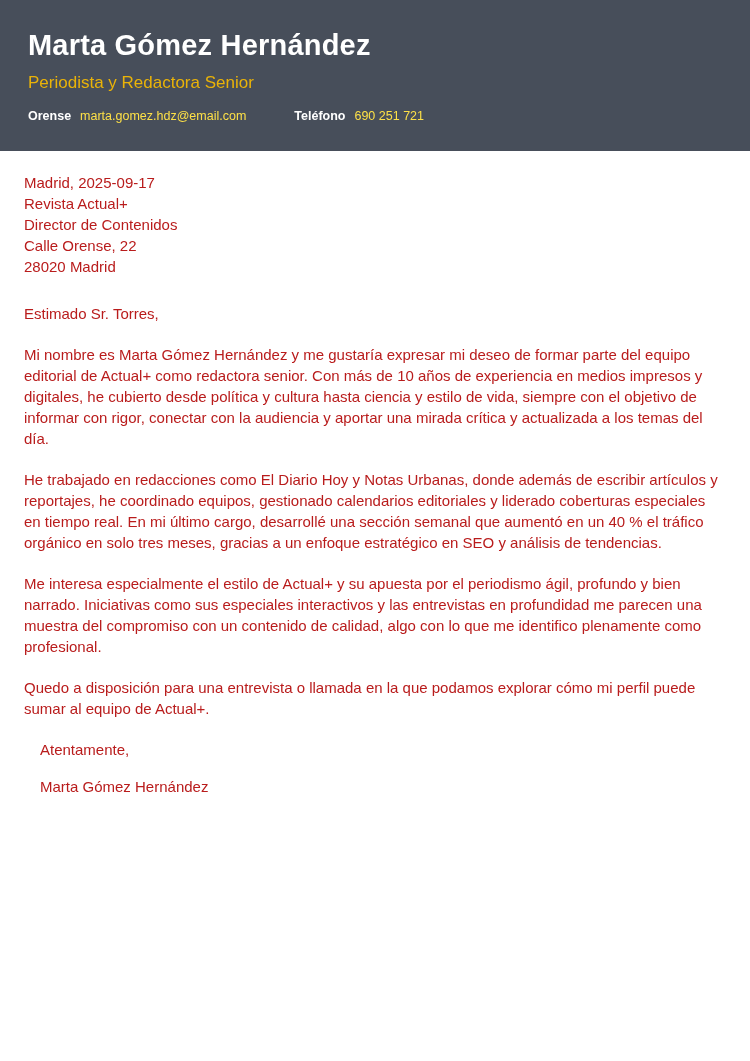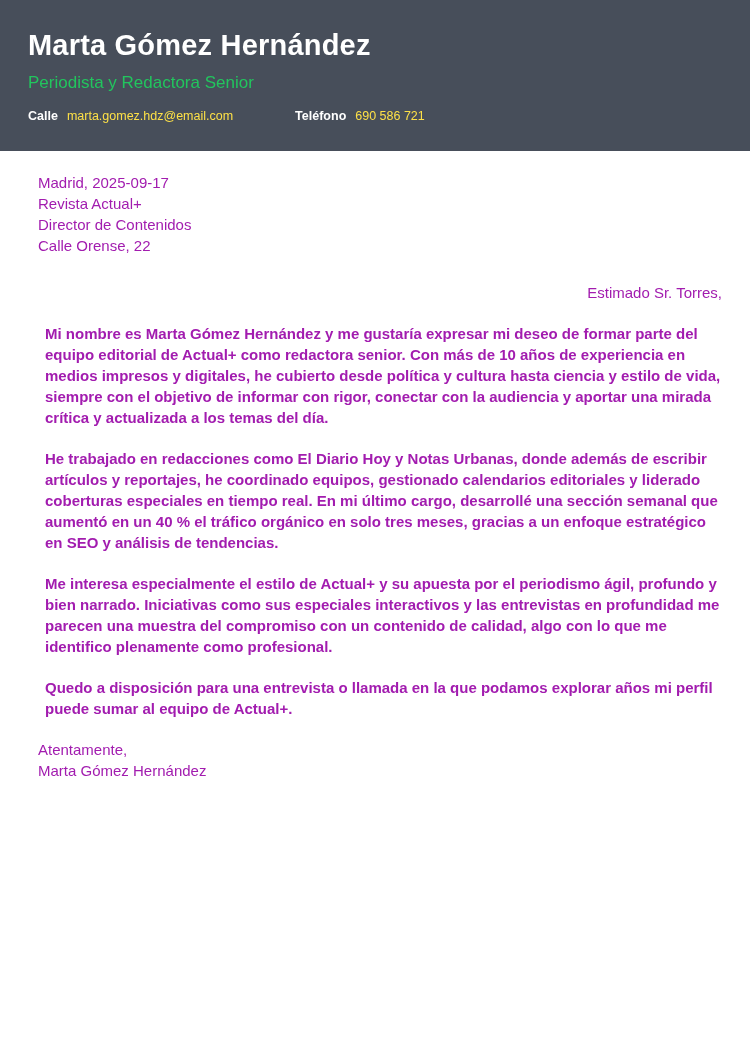--- a/index.html
+++ b/index.html
@@ -27,96 +27,97 @@
   .candidate-name {
     margin: 0;
     color: #ffffff;
     font-size: 29px;
     font-weight: 700;
     line-height: 1.1;
     letter-spacing: 0.2px;
   }
   .candidate-title {
     margin: 11px 0 0 0;
-    color: #22c55e;
+    color: #eab308;
     font-size: 17px;
     font-weight: 400;
     line-height: 1.2;
   }
   .contact-row {
     margin-top: 16px;
     display: flex;
     align-items: baseline;
     font-size: 12.5px;
     line-height: 1.2;
   }
   .contact-group { display: flex; align-items: baseline; }
-  .contact-group + .contact-group { margin-left: 62px; }
+  .contact-group + .contact-group { margin-left: 48px; }
   .contact-label {
     color: #ffffff;
     font-weight: 700;
     margin-right: 9px;
   }
   .contact-value {
     color: #fde047;
     font-weight: 400;
   }
 
   
   .letter-body {
-    padding: 21px 28px 40px 38px;
-    color: #a21caf;
+    padding: 21px 28px 40px 24px;
+    color: #b91c1c;
     font-size: 15px;
     line-height: 21px;
   }
   .address-block { margin: 0 0 26px 0; }
   .address-block p { margin: 0; }
-  .salutation { margin: 0 0 20px 0; text-align: right; }
-  .paragraph { margin: 0 0 20px 7px; font-weight: bold; }
+  .salutation { margin: 0 0 20px 0; }
+  .paragraph { margin: 0 0 20px 0; }
   .closing-block { margin: 0; }
-  .closing-block p { margin: 0; }
+  .closing-block p { margin: 16px; }
 </style>
 </head>
 <body>
 
 <div class="page">
 
   <header class="page-header">
     <h1 class="candidate-name">Marta Gómez Hernández</h1>
     <p class="candidate-title">Periodista y Redactora Senior</p>
     <div class="contact-row">
       <div class="contact-group">
-        <span class="contact-label">Calle</span>
+        <span class="contact-label">Orense</span>
         <span class="contact-value">marta.gomez.hdz@email.com</span>
       </div>
       <div class="contact-group">
         <span class="contact-label">Teléfono</span>
-        <span class="contact-value">690 586 721</span>
+        <span class="contact-value">690 251 721</span>
       </div>
     </div>
   </header>
 
   <main class="letter-body">
 
     <div class="address-block">
       <p>Madrid, 2025-09-17</p>
       <p>Revista Actual+</p>
       <p>Director de Contenidos</p>
       <p>Calle Orense, 22</p>
+      <p>28020 Madrid</p>
     </div>
 
     <p class="salutation">Estimado Sr. Torres,</p>
 
     <p class="paragraph">Mi nombre es Marta Gómez Hernández y me gustaría expresar mi deseo de formar parte del equipo editorial de Actual+ como redactora senior. Con más de 10 años de experiencia en medios impresos y digitales, he cubierto desde política y cultura hasta ciencia y estilo de vida, siempre con el objetivo de informar con rigor, conectar con la audiencia y aportar una mirada crítica y actualizada a los temas del día.</p>
 
     <p class="paragraph">He trabajado en redacciones como El Diario Hoy y Notas Urbanas, donde además de escribir artículos y reportajes, he coordinado equipos, gestionado calendarios editoriales y liderado coberturas especiales en tiempo real. En mi último cargo, desarrollé una sección semanal que aumentó en un 40 % el tráfico orgánico en solo tres meses, gracias a un enfoque estratégico en SEO y análisis de tendencias.</p>
 
     <p class="paragraph">Me interesa especialmente el estilo de Actual+ y su apuesta por el periodismo ágil, profundo y bien narrado. Iniciativas como sus especiales interactivos y las entrevistas en profundidad me parecen una muestra del compromiso con un contenido de calidad, algo con lo que me identifico plenamente como profesional.</p>
 
-    <p class="paragraph">Quedo a disposición para una entrevista o llamada en la que podamos explorar años mi perfil puede sumar al equipo de Actual+.</p>
+    <p class="paragraph">Quedo a disposición para una entrevista o llamada en la que podamos explorar cómo mi perfil puede sumar al equipo de Actual+.</p>
 
     <div class="closing-block">
       <p>Atentamente,</p>
       <p>Marta Gómez Hernández</p>
     </div>
 
   </main>
 
 </div>
 

